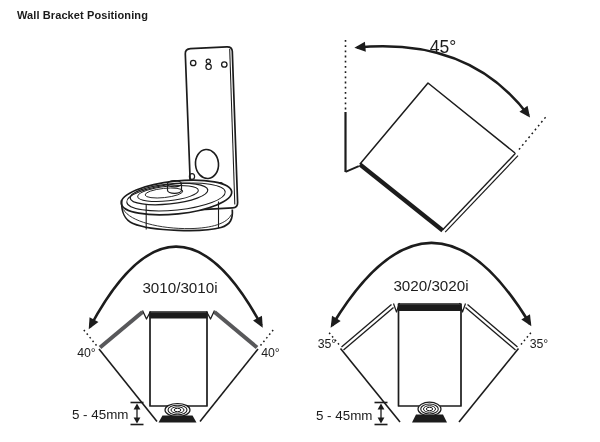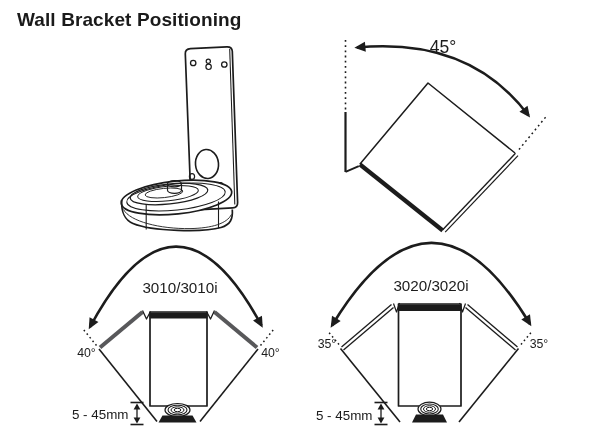--- a/index.html
+++ b/index.html
@@ -5,21 +5,21 @@
   html,body{margin:0;padding:0;background:#ffffff;}
   .canvas{
     position:relative;
     width:600px;height:442px;
     background:#ffffff;
     overflow:hidden;
     font-family:"Liberation Sans","DejaVu Sans",sans-serif;
   }
   .page-title{
     position:absolute;left:17px;top:9px;
-    font-size:19px;font-weight:bold;color:#1a1a1a;
+    font-size:11px;font-weight:bold;color:#1a1a1a;
     letter-spacing:0.1px;
   }
   svg{position:absolute;left:0;top:0;}
   svg text{
     font-family:"Liberation Sans","DejaVu Sans",sans-serif;
     fill:#1c1c1c;stroke:none;
   }
   .model-label{font-size:15.2px;}
   .angle-label{font-size:12.3px;}
   .angle-label-big{font-size:17.5px;}

